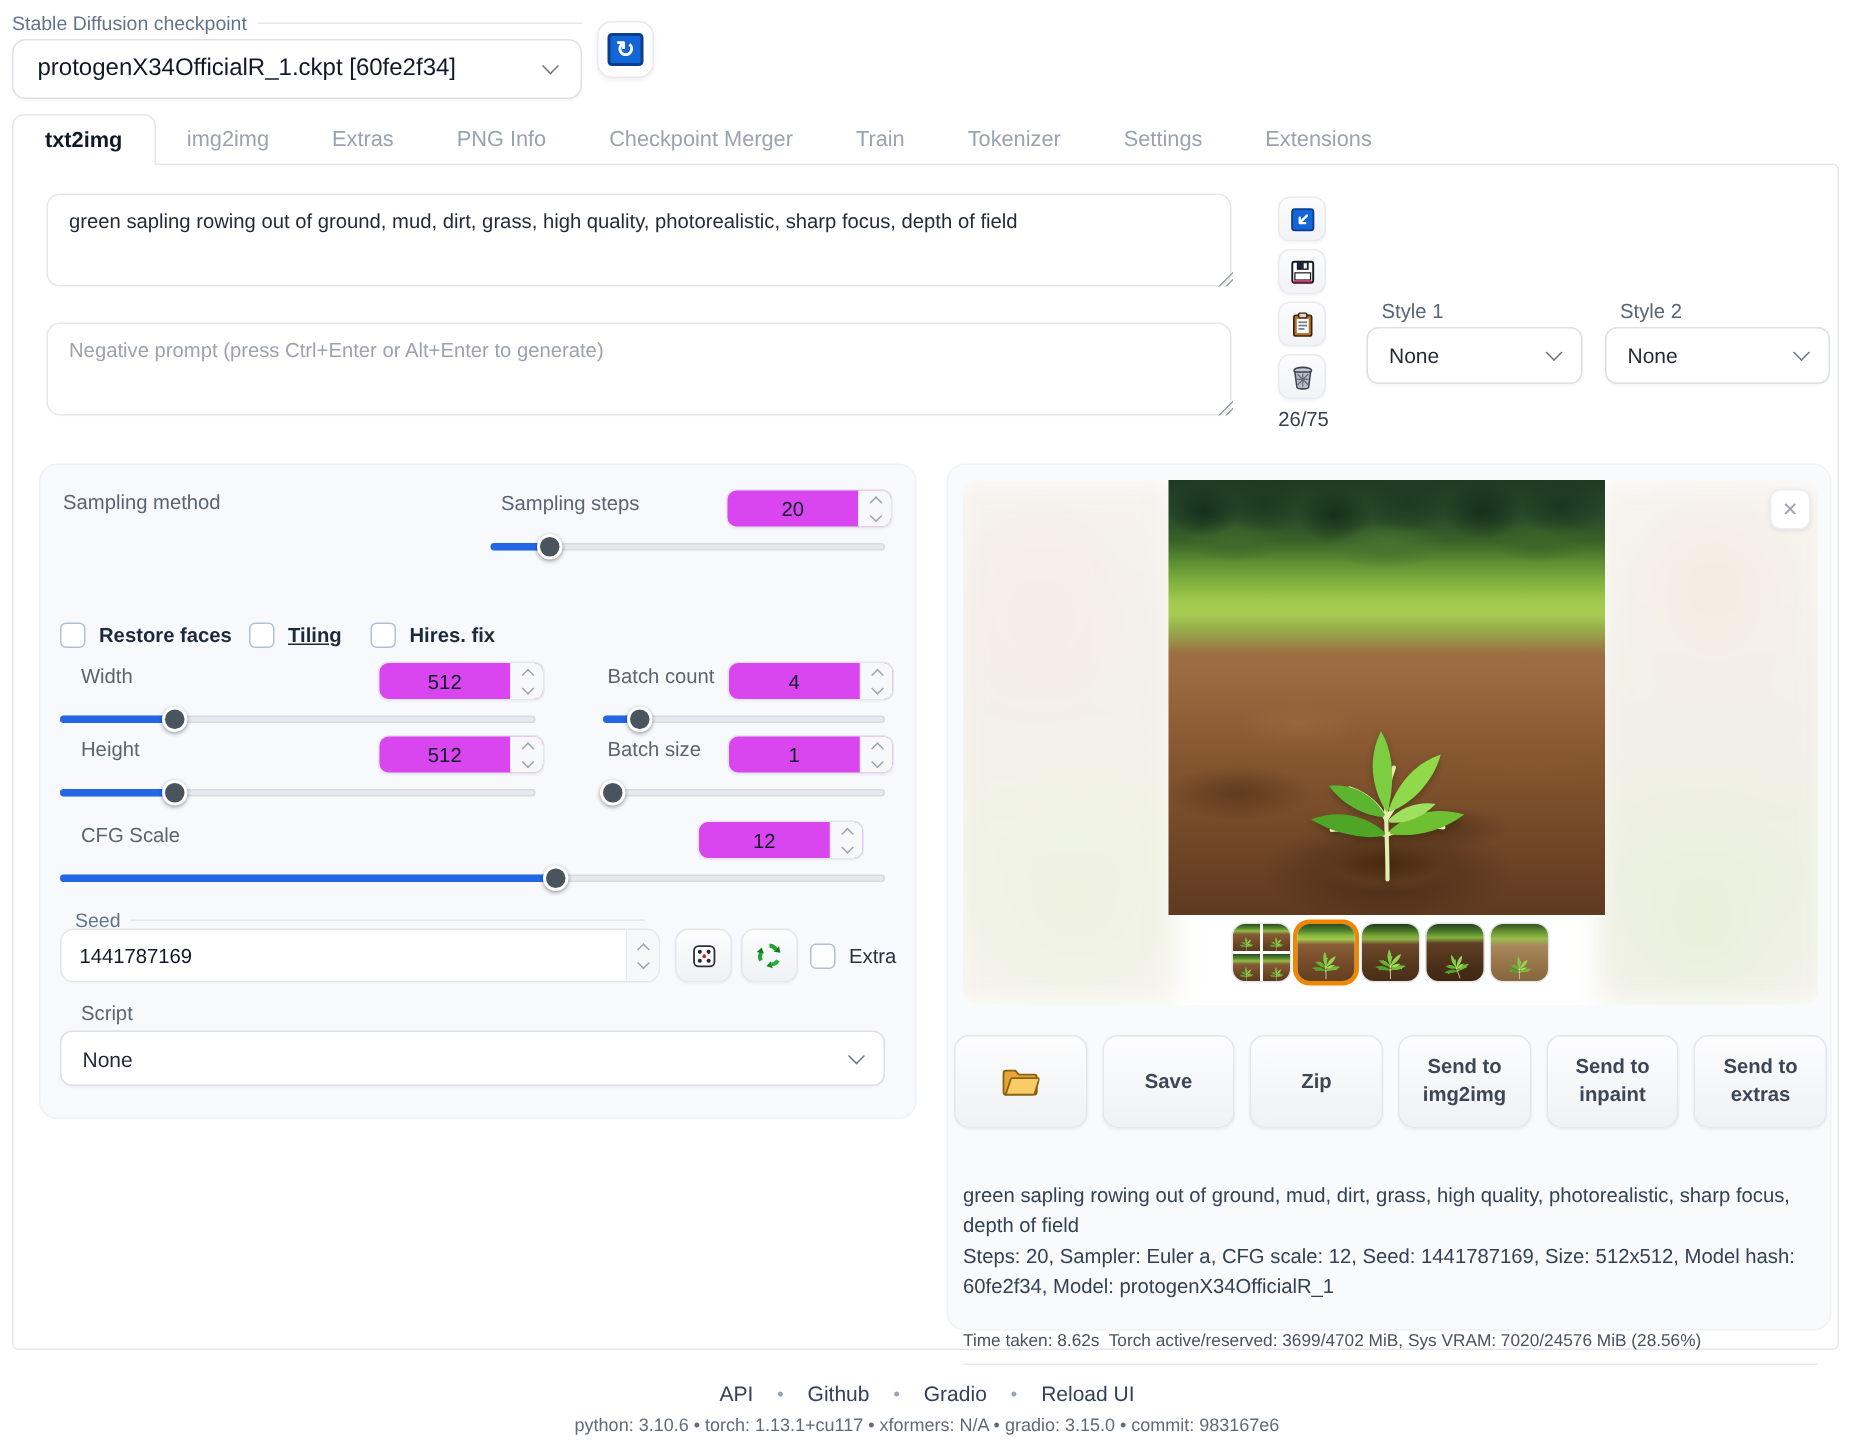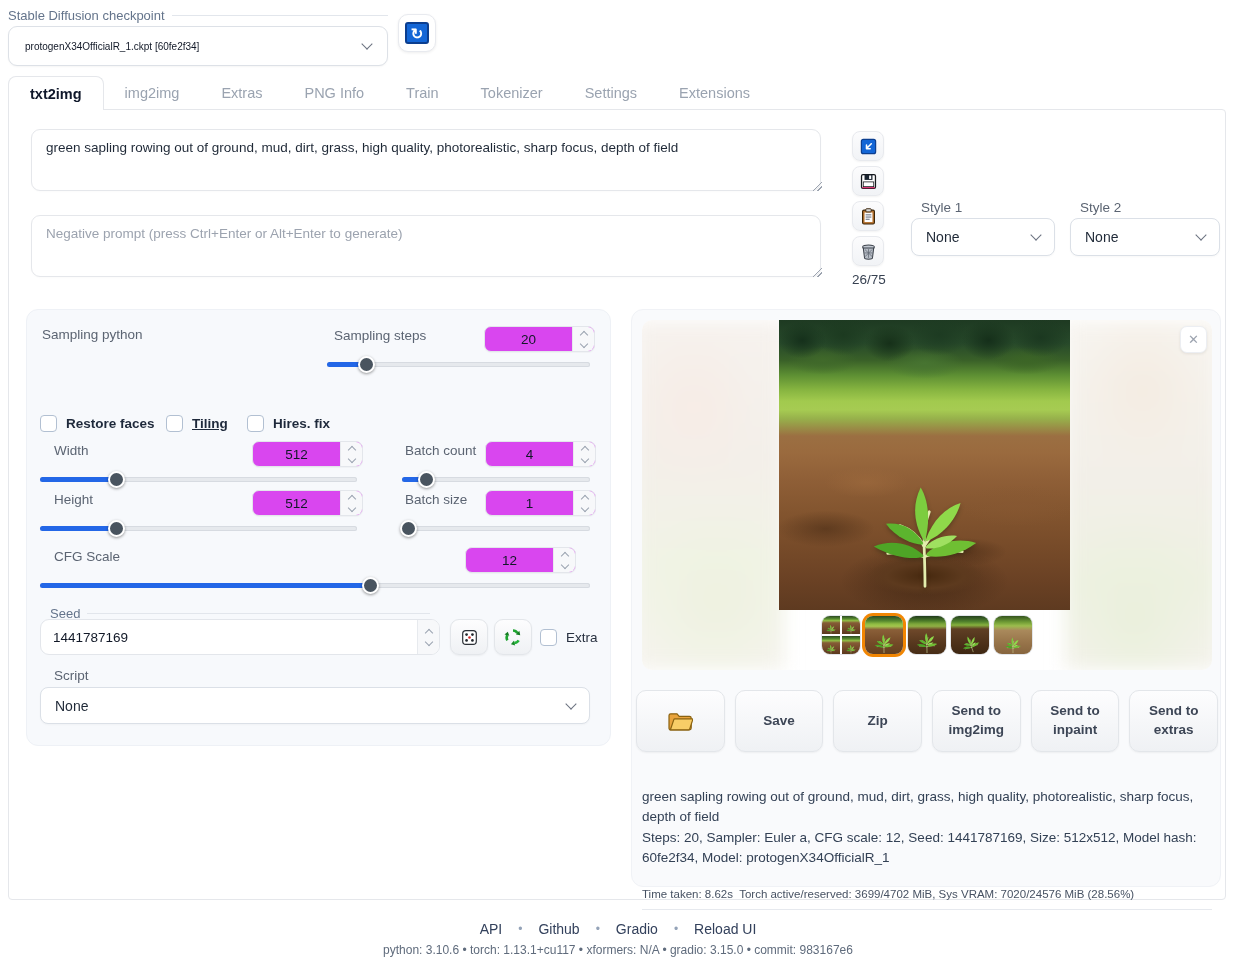--- a/index.html
+++ b/index.html
@@ -24,21 +24,21 @@
   .slider .track { position:absolute; left:0; right:0; top:6px; height:5px; border-radius:3px; background:#e6e9ed; box-shadow:inset 0 0 0 1px #d7dbe1; }
   .slider .fill { position:absolute; left:0; top:6px; height:5px; border-radius:3px; background:#2367e7; }
   .slider .knob { position:absolute; top:0; width:17px; height:17px; border-radius:50%; background:#49545f; border:2px solid #fff; box-shadow:0 1px 3px rgba(0,0,0,.4); }
   .cb { width:17px; height:17px; border:1.5px solid #b2c0d2; border-radius:4px; background:#fff; flex:none; }
   .cbrow { position:absolute; display:flex; align-items:center; gap:9px; font-size:13.5px; font-weight:600; color:#1e293b; }
   .slabel { position:absolute; font-size:13.5px; color:#5b6472; }
 
   
   .ckpt-group { position:absolute; left:8px; top:8px; width:380px; }
   .ckpt-box { margin-top:3px; height:40px; border:1px solid #dde1e7; border-radius:9px; background:#fff; display:flex; align-items:center; justify-content:space-between; padding:0 16px; box-shadow:0 1px 2px rgba(0,0,0,.04); }
-  .ckpt-box .val { font-size:10px; color:#111827; }
+  .ckpt-box .val { font-size:16px; color:#111827; }
   .refresh-btn { position:absolute; left:398px; top:14px; width:38px; height:38px; border:1px solid #e8eaef; border-radius:10px; background:#fff; box-shadow:0 1px 3px rgba(0,0,0,.07); display:flex; align-items:center; justify-content:center; cursor:pointer; }
   .refresh-glyph { width:24px; height:22px; background:#1366d6; border:2px solid #0b3e8f; border-radius:3px; color:#fff; font-size:15px; font-weight:bold; display:flex; align-items:center; justify-content:center; line-height:1; }
 
   
   .tabbar { position:absolute; left:8px; top:76px; display:flex; z-index:3; }
   .tab { height:34px; padding:0 21px; display:flex; align-items:center; font-size:14.5px; color:#9aa3b0; cursor:pointer; }
   .tab.active { background:#fff; border:1px solid #e5e7eb; border-bottom:none; border-radius:8px 8px 0 0; color:#0f172a; font-weight:700; }
   .panel { position:absolute; left:8px; top:109px; width:1218px; height:791px; background:#fff; border:1px solid #e5e7eb; border-radius:0 4px 4px 4px; z-index:2; }
 
   
@@ -157,20 +157,21 @@
   </div>
   <div class="refresh-btn">
     <span class="refresh-glyph">↻</span>
   </div>
 
   <div class="tabbar">
     <div class="tab active">txt2img</div>
     <div class="tab">img2img</div>
     <div class="tab">Extras</div>
     <div class="tab">PNG Info</div>
+    <div class="tab">Checkpoint Merger</div>
     <div class="tab">Train</div>
     <div class="tab">Tokenizer</div>
     <div class="tab">Settings</div>
     <div class="tab">Extensions</div>
   </div>
 
   <div class="panel">
 
     <textarea class="ta" style="left: 22px; top: 19px; width: 790px; height: 62px;" spellcheck="false">green sapling rowing out of ground, mud, dirt, grass, high quality, photorealistic, sharp focus, depth of field</textarea>
     <div class="grip" style="left:802px; top:70px;"></div>
@@ -216,21 +217,21 @@
       <span class="val">None</span>
       <span class="chev"></span>
     </div>
     <div class="style-label" style="left:1071px; top:90px;">Style 2</div>
     <div class="dropdown style-dd" style="left:1061px; top:108px; width:150px;">
       <span class="val">None</span>
       <span class="chev"></span>
     </div>
 
     <div class="settings">
-      <div class="slabel" style="left:15px; top:17px;">Sampling python</div>
+      <div class="slabel" style="left:15px; top:17px;">Sampling method</div>
 
       <div class="slabel" style="left:307px; top:18px;">Sampling steps</div>
       <div class="numbox" style="left:457px; top:16px;">
         <span class="val">20</span>
         <span class="spinner">
             <span class="up"></span>
             <span class="dn"></span>
           </span>
       </div>
       <div class="slider" style="left:300px; top:46px; width:263px;">

